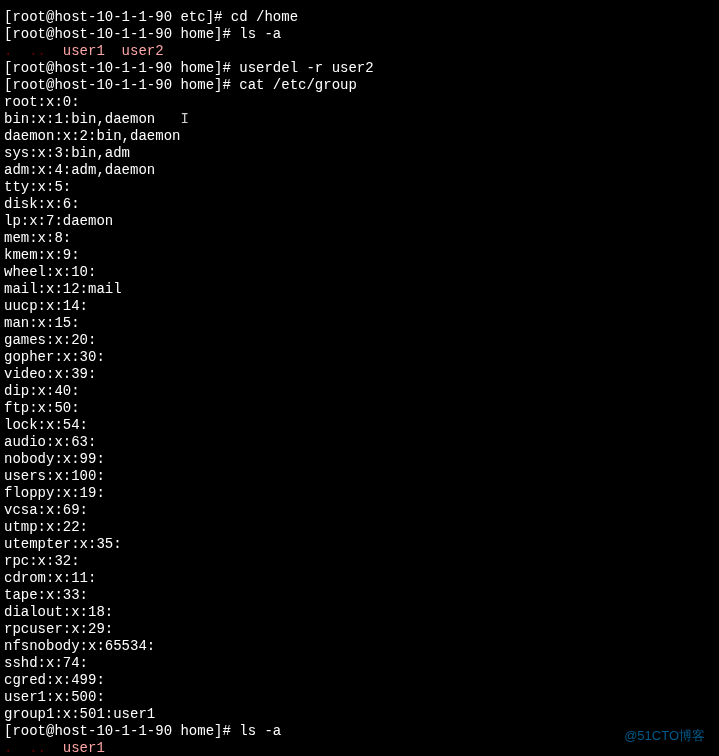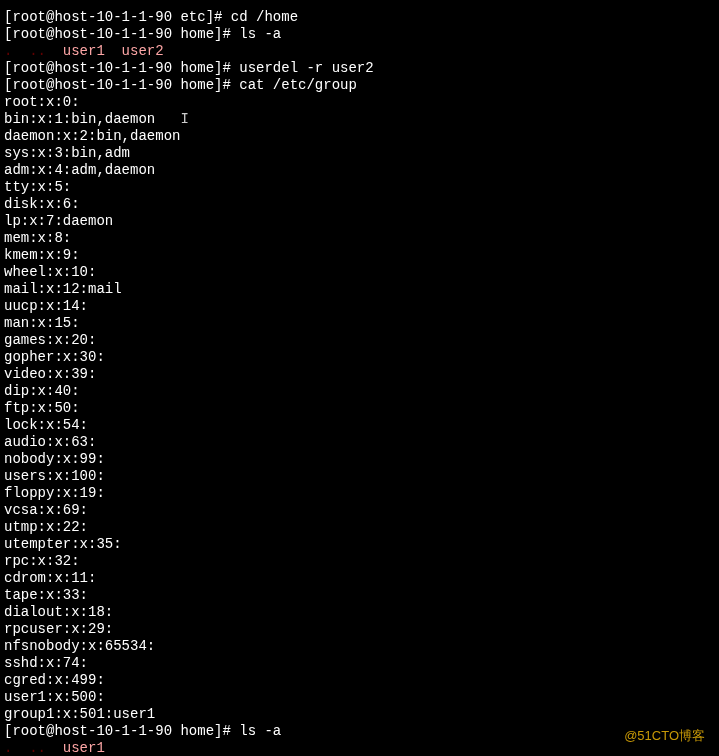--- a/index.html
+++ b/index.html
@@ -35,21 +35,21 @@
     .white {
       color: #ffffff;
     }
     .cursor {
       color: #ccc;
     }
     .watermark {
       position: absolute;
       bottom: 12px;
       right: 14px;
-      color: #eab308;
+      color: #0369a1;
       font-family: sans-serif;
       font-size: 13px;
       opacity: 0.85;
     }
   </style>
 </head>
 <body>
 
 <div class="terminal" id="terminal"><div class="line"><span class="white">[root@host-10-1-1-90 etc]# cd /home</span></div><div class="line"><span class="white">[root@host-10-1-1-90 home]# ls -a</span></div><div class="line"><span class="dark-red">.  ..  </span><span class="blue">user1  user2</span></div><div class="line"><span class="white">[root@host-10-1-1-90 home]# userdel -r user2</span></div><div class="line"><span class="white">[root@host-10-1-1-90 home]# cat /etc/group</span></div><div class="line"><span class="white">root:x:0:</span></div><div class="line"><span class="white">bin:x:1:bin,daemon   </span><span class="cursor">I</span></div><div class="line"><span class="white">daemon:x:2:bin,daemon</span></div><div class="line"><span class="white">sys:x:3:bin,adm</span></div><div class="line"><span class="white">adm:x:4:adm,daemon</span></div><div class="line"><span class="white">tty:x:5:</span></div><div class="line"><span class="white">disk:x:6:</span></div><div class="line"><span class="white">lp:x:7:daemon</span></div><div class="line"><span class="white">mem:x:8:</span></div><div class="line"><span class="white">kmem:x:9:</span></div><div class="line"><span class="white">wheel:x:10:</span></div><div class="line"><span class="white">mail:x:12:mail</span></div><div class="line"><span class="white">uucp:x:14:</span></div><div class="line"><span class="white">man:x:15:</span></div><div class="line"><span class="white">games:x:20:</span></div><div class="line"><span class="white">gopher:x:30:</span></div><div class="line"><span class="white">video:x:39:</span></div><div class="line"><span class="white">dip:x:40:</span></div><div class="line"><span class="white">ftp:x:50:</span></div><div class="line"><span class="white">lock:x:54:</span></div><div class="line"><span class="white">audio:x:63:</span></div><div class="line"><span class="white">nobody:x:99:</span></div><div class="line"><span class="white">users:x:100:</span></div><div class="line"><span class="white">floppy:x:19:</span></div><div class="line"><span class="white">vcsa:x:69:</span></div><div class="line"><span class="white">utmp:x:22:</span></div><div class="line"><span class="white">utempter:x:35:</span></div><div class="line"><span class="white">rpc:x:32:</span></div><div class="line"><span class="white">cdrom:x:11:</span></div><div class="line"><span class="white">tape:x:33:</span></div><div class="line"><span class="white">dialout:x:18:</span></div><div class="line"><span class="white">rpcuser:x:29:</span></div><div class="line"><span class="white">nfsnobody:x:65534:</span></div><div class="line"><span class="white">sshd:x:74:</span></div><div class="line"><span class="white">cgred:x:499:</span></div><div class="line"><span class="white">user1:x:500:</span></div><div class="line"><span class="white">group1:x:501:user1</span></div><div class="line"><span class="white">[root@host-10-1-1-90 home]# ls -a</span></div><div class="line"><span class="dark-red">.  ..  </span><span class="blue">user1</span></div></div>
 <div class="watermark">@51CTO博客</div>

